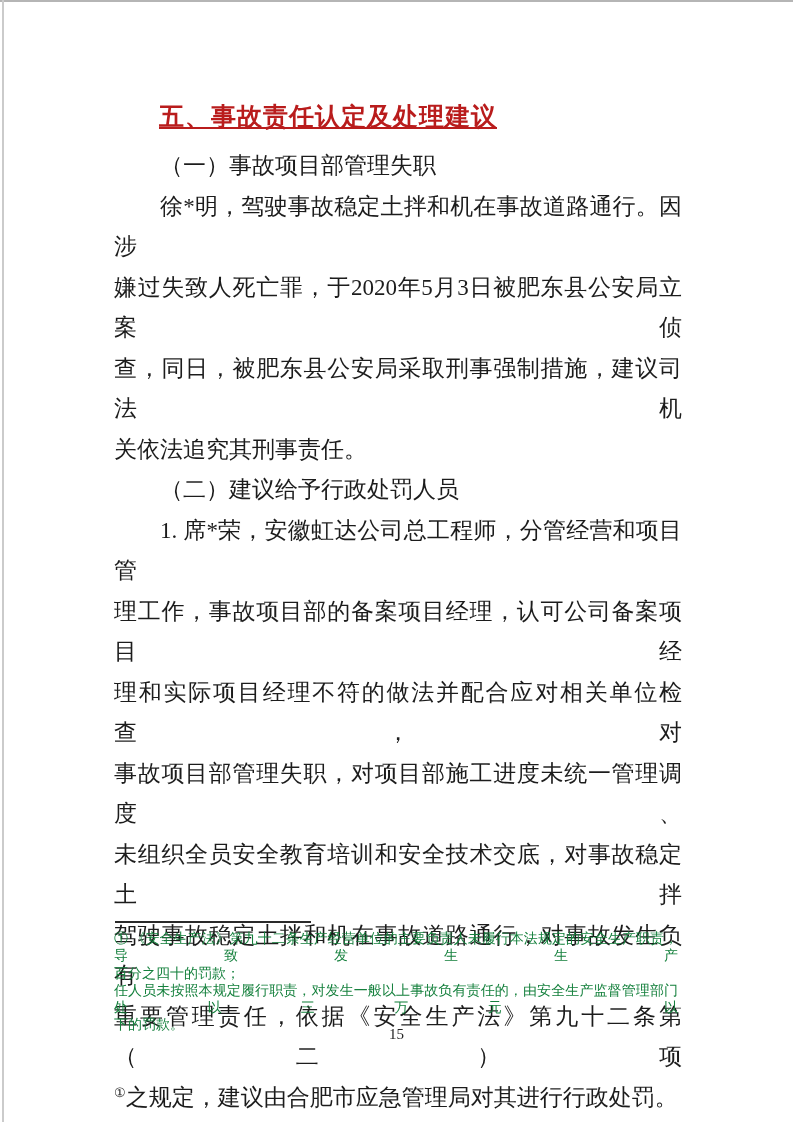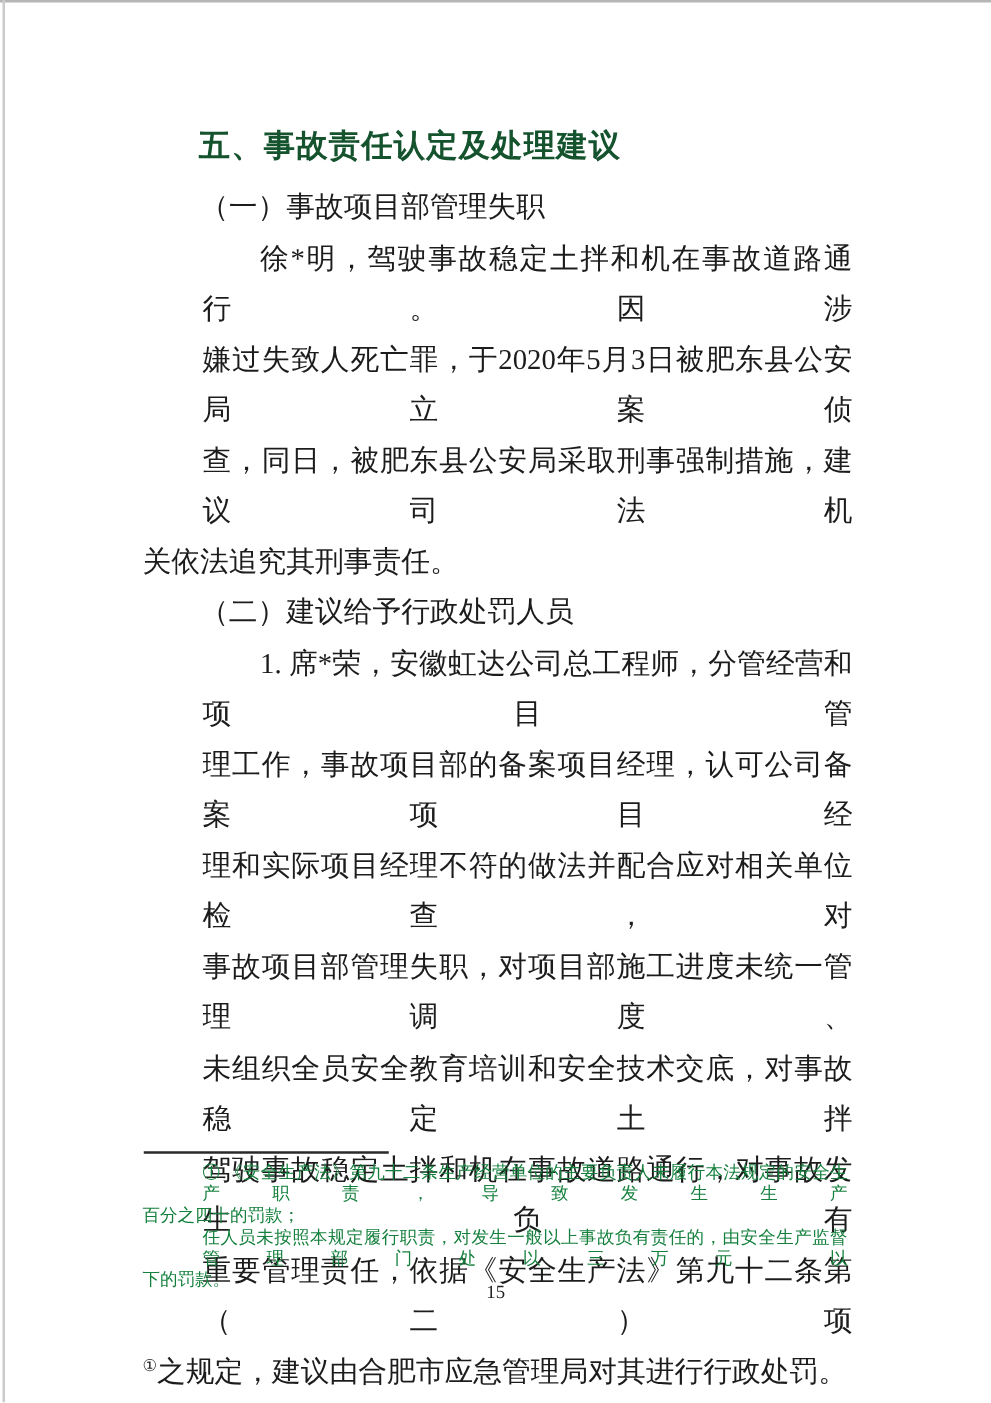--- a/index.html
+++ b/index.html
@@ -32,43 +32,43 @@
     width: 2px; height: 1122px;
     background: #cbcbcb;
   }
   .doc-title {
     position: absolute;
     left: 159px;
     top: 100px;
     font-family: "Liberation Sans", sans-serif;
     font-weight: bold;
     font-size: 25px;
-    color: #14532d;
+    color: #b91c1c;
     letter-spacing: 1px;
     white-space: nowrap;
+    text-decoration: underline;
   }
   .body-block {
     position: absolute;
     left: 114px;
     top: 146px;
     width: 568px;
     font-size: 23px;
     line-height: 40.5px;
     color: #1c1c1c;
   }
   .line {
     min-height: 40.5px;
   }
   .indent {
     text-indent: 46px;
   }
   .j {
     text-align: justify;
     text-align-last: justify;
-    margin-left: 48px;
   }
   .body-block sup {
     font-size: 13px;
     line-height: 0;
     vertical-align: 8px;
   }
   .fn-rule {
     position: absolute;
     left: 115px;
     top: 921px;

